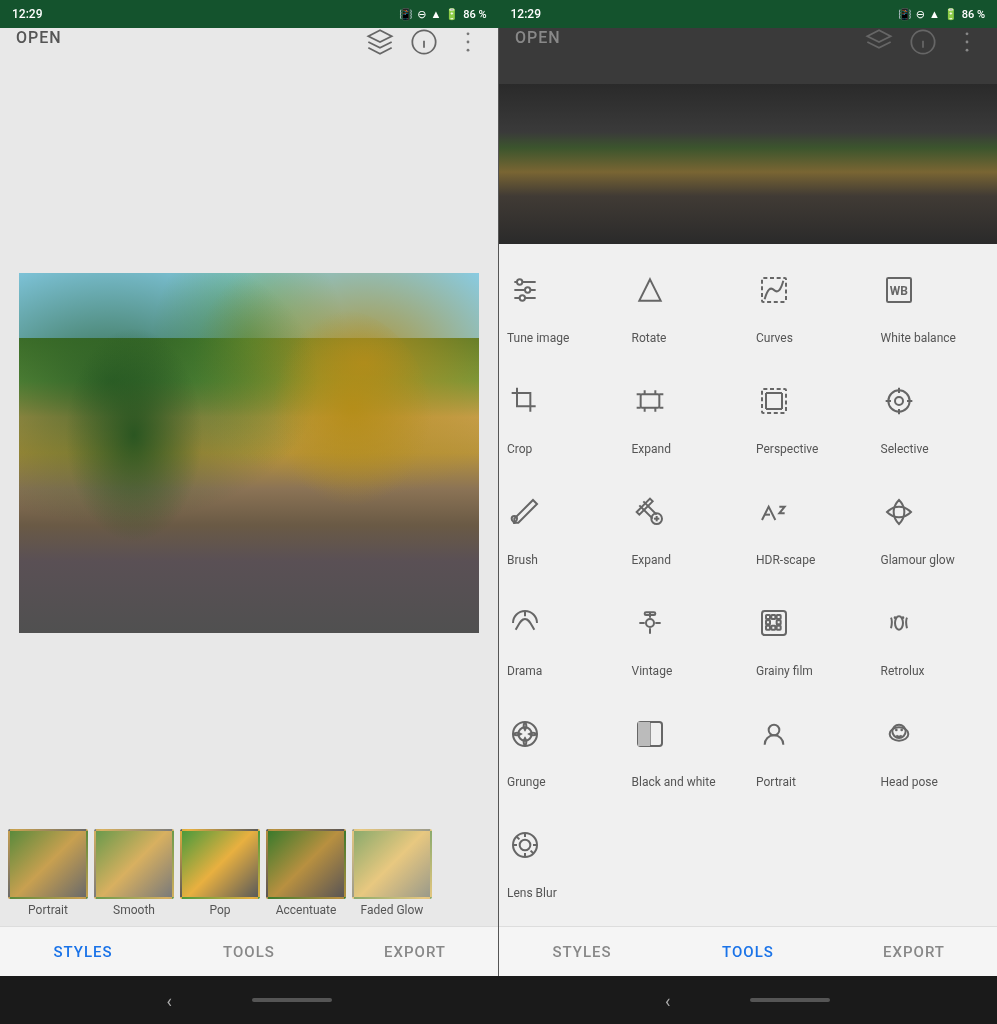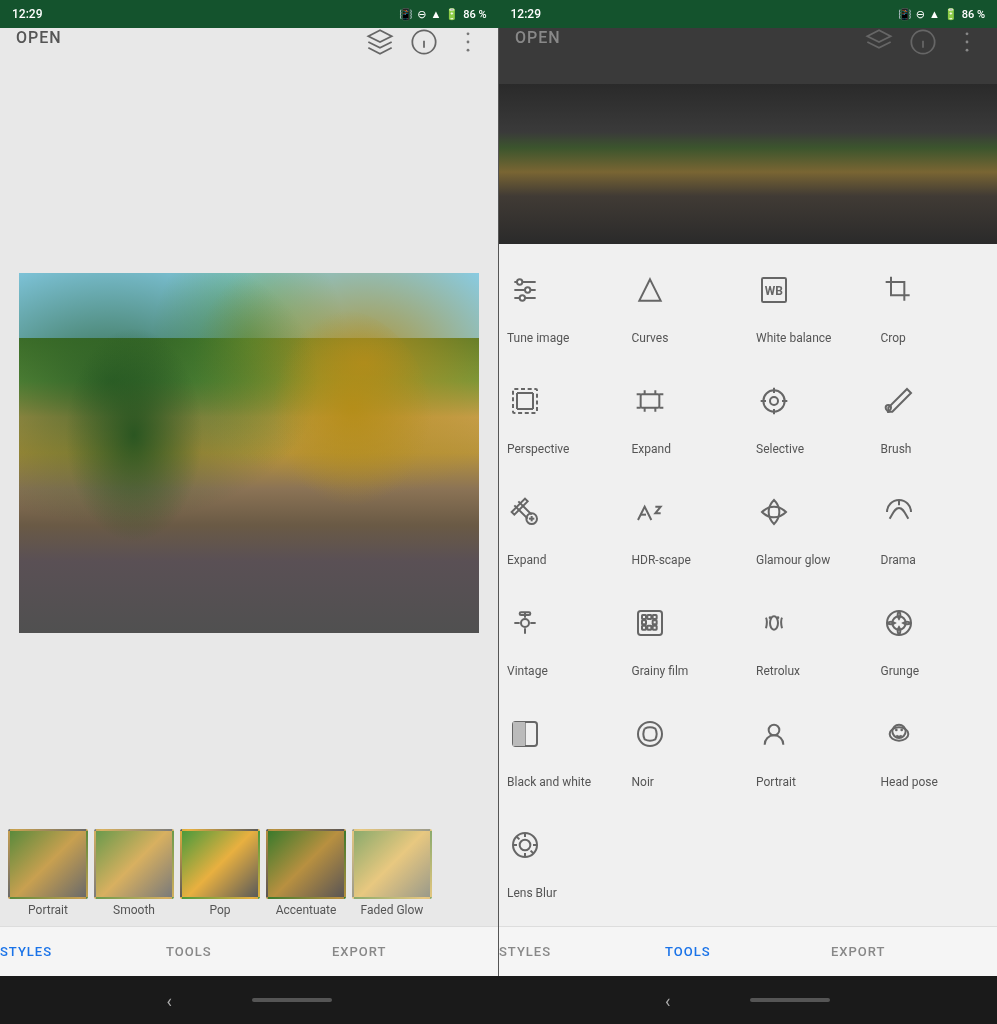--- a/index.html
+++ b/index.html
@@ -205,22 +205,22 @@
     .bottom-nav {
       height: 50px;
       background: #f5f5f5;
       display: flex;
       border-top: 1px solid #ddd;
     }
     .nav-item {
       flex: 1;
       display: flex;
       align-items: center;
-      justify-content: flex-start;
-      font-size: 13px;
+      justify-content: center;
+      font-size: 15px;
       font-weight: 500;
       letter-spacing: 1px;
       cursor: pointer;
       color: #888;
     }
     .nav-item.active {
       color: #1a73e8;
     }
 
     
@@ -442,23 +442,32 @@
         </div>
         <span class="tool-label">Tune image</span>
       </div>
 
       <div class="tool-item">
         <div class="tool-icon">
           <svg viewBox="0 0 24 24" stroke="#666" stroke-width="1.5">
             <polygon points="12,4 20,20 4,20" fill="none"></polygon>
           </svg>
         </div>
+        <span class="tool-label">Rotate</span>
+      </div>
+
+      <div class="tool-item">
+        <div class="tool-icon">
+          <svg viewBox="0 0 24 24" stroke="#666" stroke-width="1.5">
+            <rect x="3" y="3" width="18" height="18" rx="1" stroke-dasharray="3,2"></rect>
+            <path d="M5 19 Q8 8 12 12 Q16 16 19 5" fill="none"></path>
+          </svg>
+        </div>
         <span class="tool-label">Curves</span>
       </div>
-
 
       <div class="tool-item">
         <div class="tool-icon">
           <svg viewBox="0 0 24 24" stroke="#666" stroke-width="1.5">
             <rect x="3" y="3" width="18" height="18" rx="1"></rect>
             <text x="5" y="16" font-size="9" fill="#666" stroke="none" font-weight="bold">WB</text>
           </svg>
         </div>
         <span class="tool-label">White balance</span>
       </div>
@@ -466,41 +475,41 @@
       <div class="tool-item">
         <div class="tool-icon">
           <svg viewBox="0 0 24 24" stroke="#666" stroke-width="1.5">
             <path d="M6 2v14h14"></path>
             <path d="M2 6h14v14"></path>
           </svg>
         </div>
         <span class="tool-label">Crop</span>
       </div>
 
+
+      <div class="tool-item">
+        <div class="tool-icon">
+          <svg viewBox="0 0 24 24" stroke="#666" stroke-width="1.5">
+            <rect x="5" y="7" width="14" height="10" rx="1"></rect>
+            <path d="M2 7l3 0M19 7l3 0M2 17l3 0M19 17l3 0"></path>
+            <path d="M8 4l0 3M16 4l0 3M8 17l0 3M16 17l0 3"></path>
+          </svg>
+        </div>
+        <span class="tool-label">Expand</span>
+      </div>
 
       <div class="tool-item">
         <div class="tool-icon">
           <svg viewBox="0 0 24 24" stroke="#666" stroke-width="1.5">
             <rect x="3" y="3" width="18" height="18" rx="1" stroke-dasharray="3,2"></rect>
             <path d="M6 6l12 0M6 18l12 0" stroke-dasharray="none"></path>
             <path d="M6 6L6 18M18 6L18 18"></path>
           </svg>
         </div>
         <span class="tool-label">Perspective</span>
-      </div>
-
-      <div class="tool-item">
-        <div class="tool-icon">
-          <svg viewBox="0 0 24 24" stroke="#666" stroke-width="1.5">
-            <rect x="5" y="7" width="14" height="10" rx="1"></rect>
-            <path d="M2 7l3 0M19 7l3 0M2 17l3 0M19 17l3 0"></path>
-            <path d="M8 4l0 3M16 4l0 3M8 17l0 3M16 17l0 3"></path>
-          </svg>
-        </div>
-        <span class="tool-label">Expand</span>
       </div>
 
       <div class="tool-item">
         <div class="tool-icon">
           <svg viewBox="0 0 24 24" stroke="#666" stroke-width="1.5">
             <circle cx="12" cy="12" r="8"></circle>
             <circle cx="12" cy="12" r="3"></circle>
             <line x1="12" y1="2" x2="12" y2="6"></line>
             <line x1="12" y1="18" x2="12" y2="22"></line>
             <line x1="2" y1="12" x2="6" y2="12"></line>
@@ -626,29 +635,20 @@
           <svg viewBox="0 0 24 24" stroke="#666" stroke-width="1.5">
             <rect x="3" y="3" width="18" height="18" rx="2"></rect>
             <path d="M12 3 L12 21" stroke-width="1"></path>
             <rect x="3" y="3" width="9" height="18" rx="2" fill="#aaa" stroke="none"></rect>
             <path d="M3 3 Q3 3 12 3 L12 21 Q3 21 3 21 Z" fill="#bbb" stroke="none"></path>
           </svg>
         </div>
         <span class="tool-label">Black and white</span>
       </div>
 
-      <div class="tool-item">
-        <div class="tool-icon">
-          <svg viewBox="0 0 24 24" stroke="#666" stroke-width="1.5">
-            <circle cx="12" cy="12" r="9"></circle>
-            <path d="M8 8 Q12 6 16 8 Q18 12 16 16 Q12 18 8 16 Q6 12 8 8"></path>
-          </svg>
-        </div>
-        <span class="tool-label">Noir</span>
-      </div>
 
       <div class="tool-item">
         <div class="tool-icon">
           <svg viewBox="0 0 24 24" stroke="#666" stroke-width="1.5">
             <circle cx="12" cy="9" r="4"></circle>
             <path d="M5 20c0-4 3-7 7-7s7 3 7 7"></path>
           </svg>
         </div>
         <span class="tool-label">Portrait</span>
       </div>

